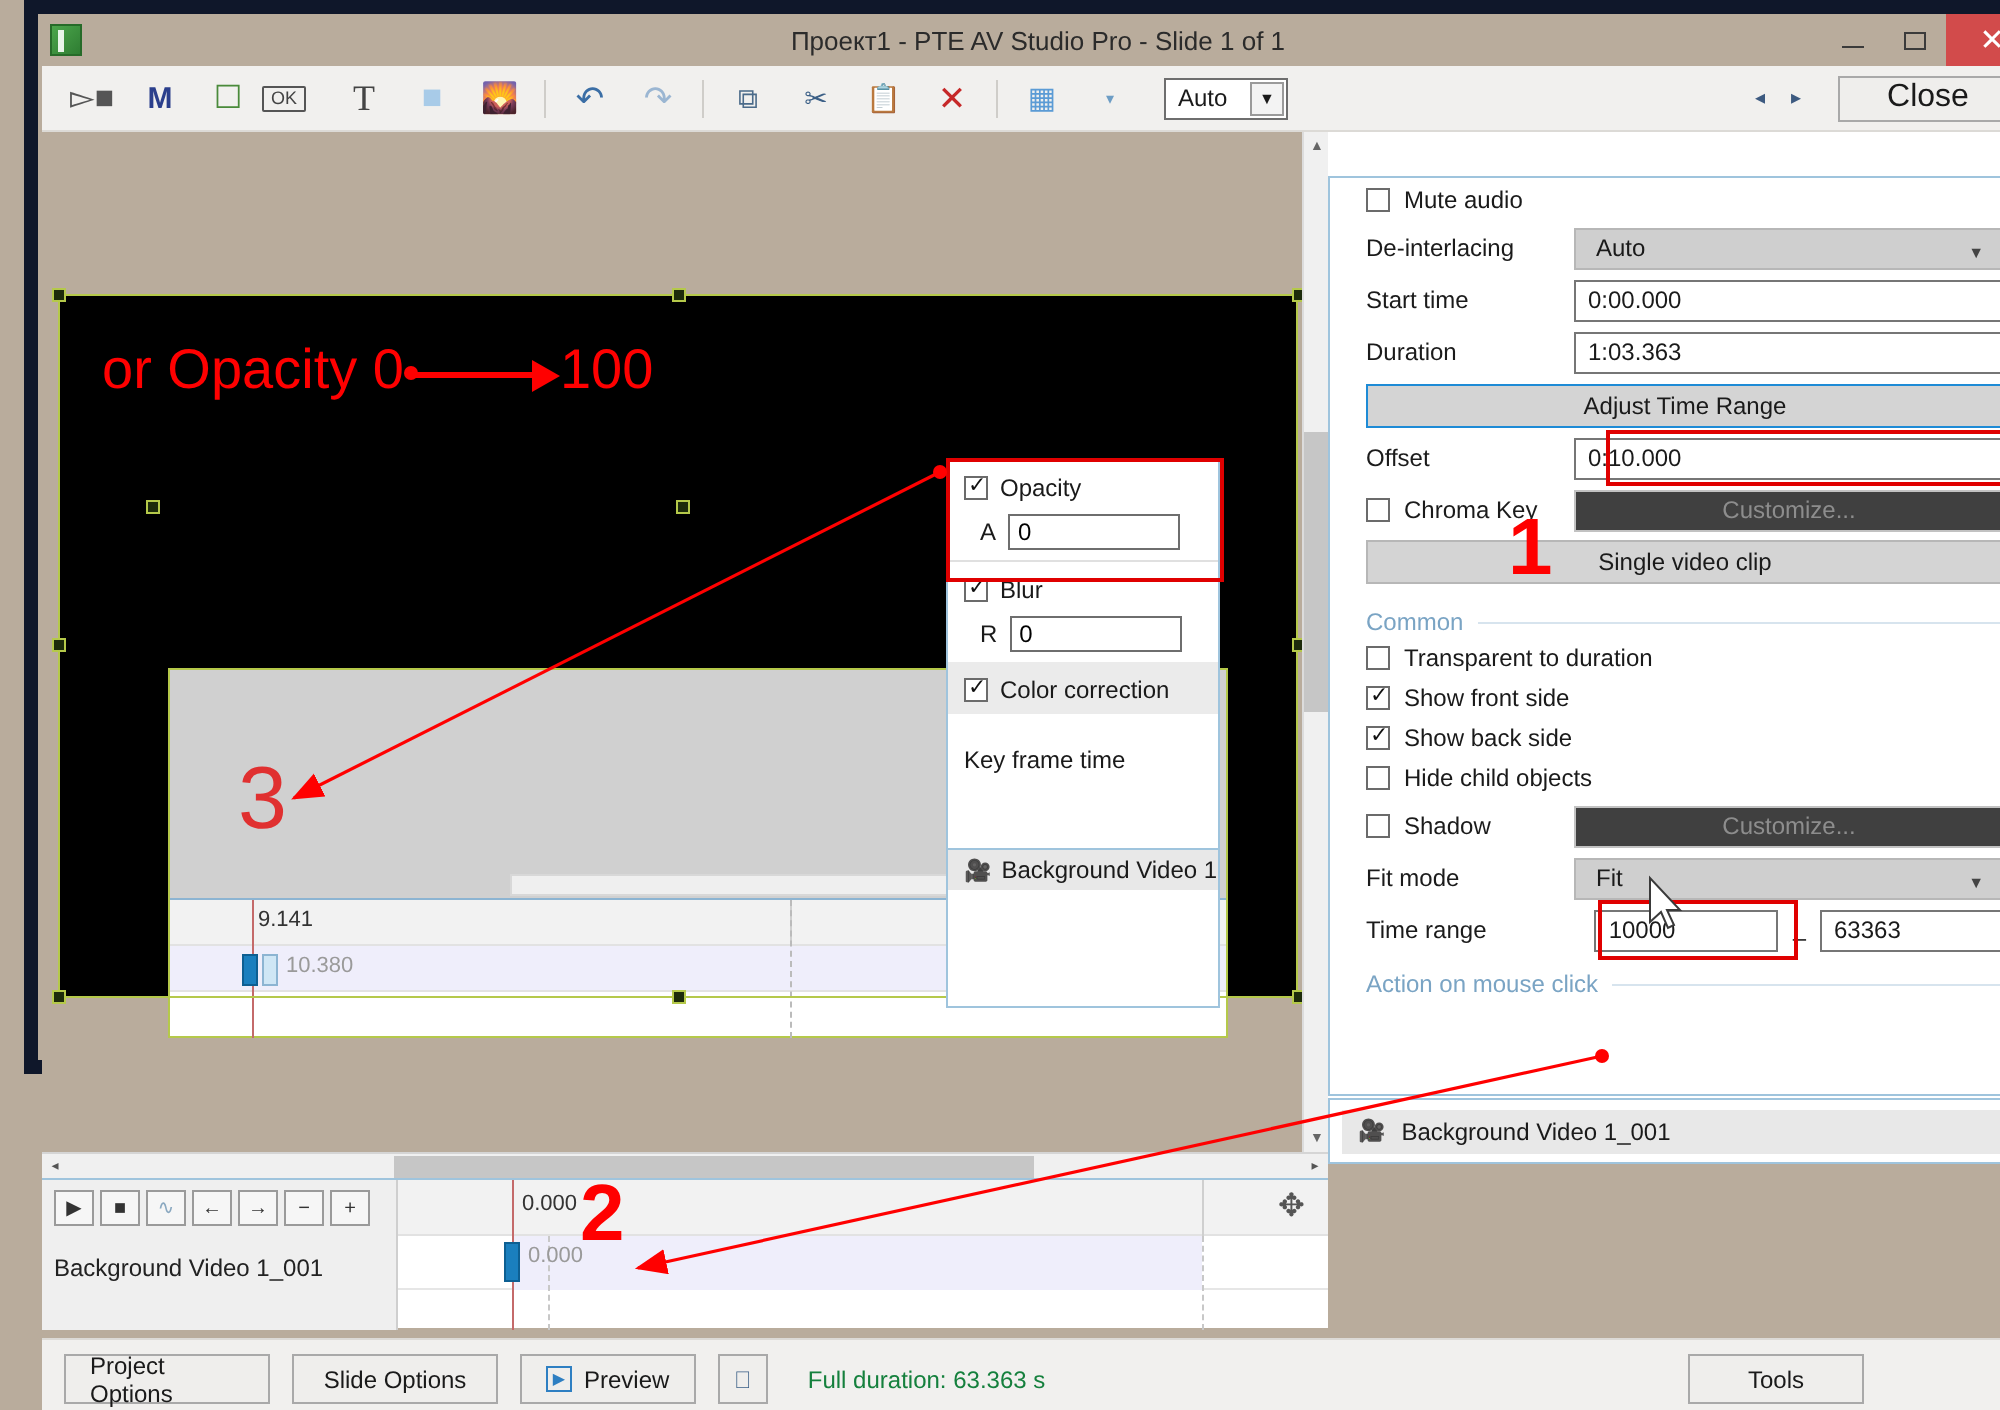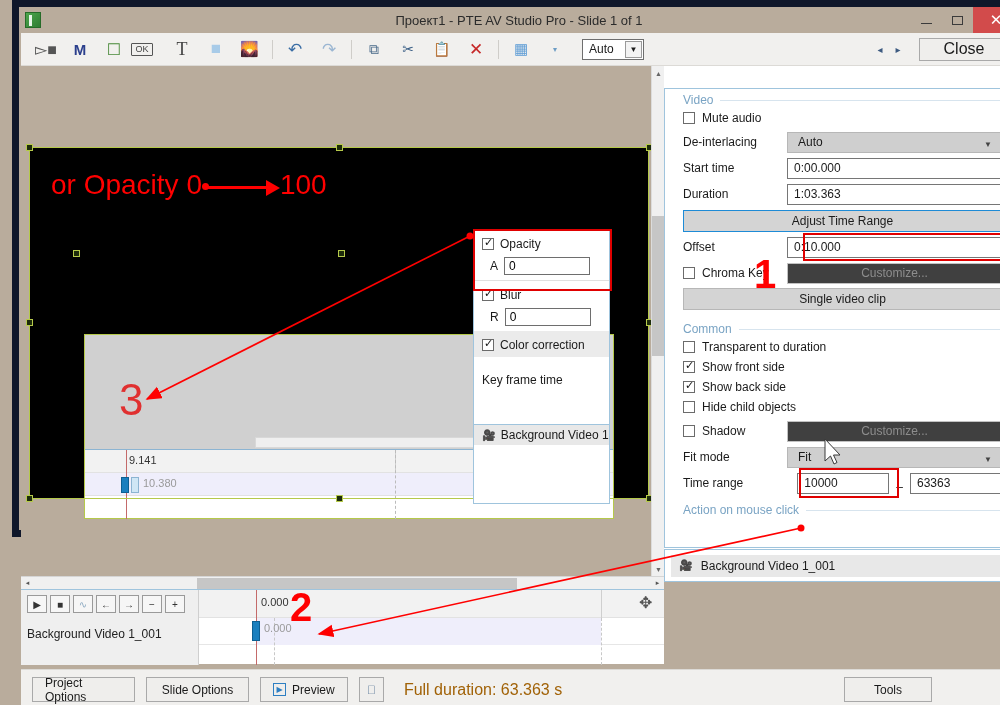--- a/index.html
+++ b/index.html
@@ -246,21 +246,21 @@
     position:absolute; left:2px; top:662px; width:996px; height:40px;
     background:#f1f0ee; border-top:1px solid #dcdad6;
     display:flex; align-items:center;
   }
   .sbtn { height:25px; background:#efeeec; border:1px solid #a9a9a9; font-size:12px;
           display:flex; align-items:center; justify-content:center; padding:0 12px; margin-left:11px; }
   .sbtn.icon-btn { padding:0 8px; }
   .sbtn.preview { gap:6px; }
   .prev-ico { width:13px; height:13px; border:1px solid #2e7fc2; color:#2e7fc2; font-size:8px;
               display:flex; align-items:center; justify-content:center; }
-  .duration { margin-left:20px; font-size:16px; color:#a16207; }
+  .duration { margin-left:20px; font-size:12px; color:#15803d; }
 
   
   .ann { position:absolute; left:0; top:0; width:1000px; height:705px; pointer-events:none; }
   .annnum { position:absolute; color:#ff0000; font-size:40px; font-weight:bold;
             font-family:"Liberation Sans", sans-serif; }
 </style>
 </head>
 <body>
 
 <div class="win">
@@ -430,24 +430,20 @@
     <div class="btl-playhead"></div>
     <div class="btl-kf"></div>
     <div class="btl-0">0.000</div>
     <div class="btl-0b">0.000</div>
     <div class="btl-move">✥</div>
   </div>
 
   <div class="rpanel">
 
     <div class="rbody">
-      <div class="grp">
-        <span>Video</span>
-        <span class="line"></span>
-      </div>
 
       <div class="ck">
         <span class="box"></span>
         <span>Mute audio</span>
       </div>
 
       <div class="row">
         <span class="lbl">De-interlacing</span>
         <span class="sel">
           <span>Auto</span>

